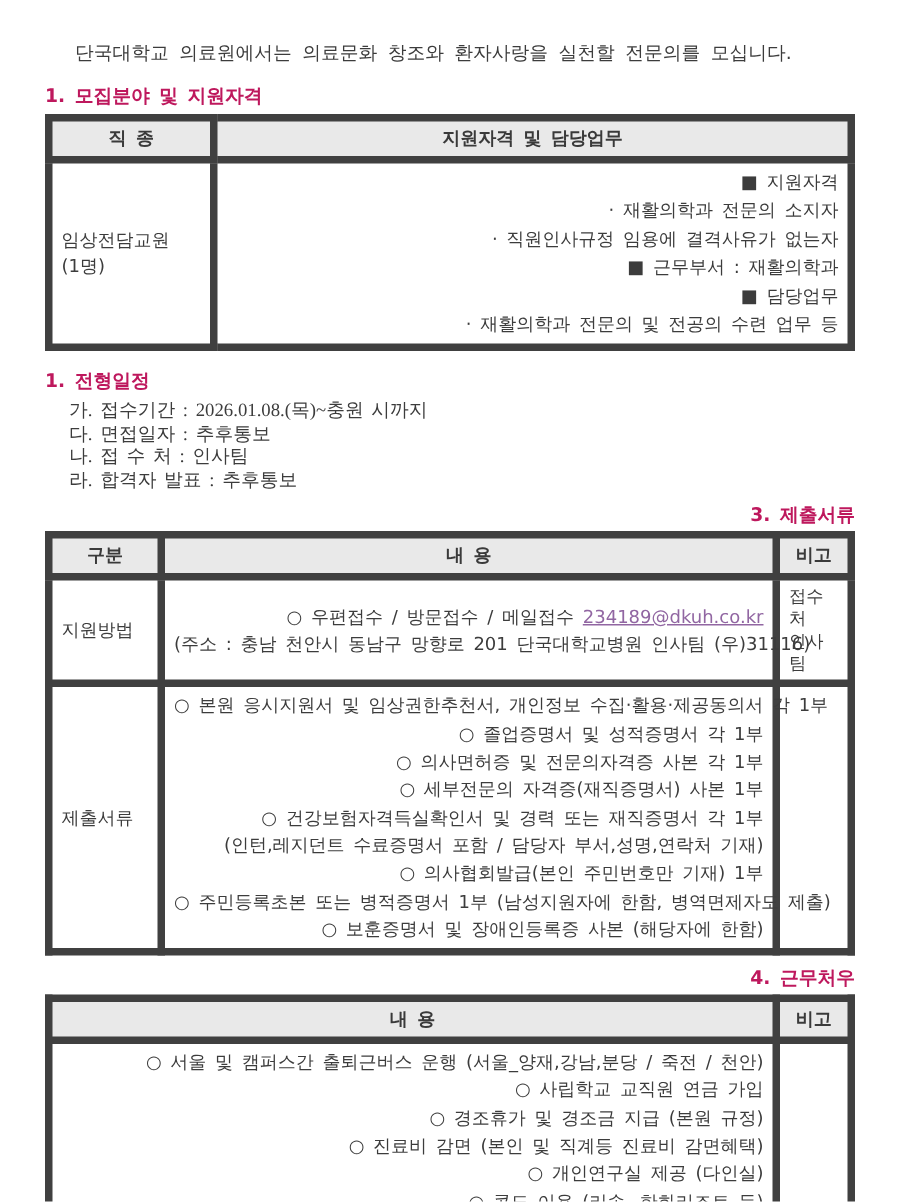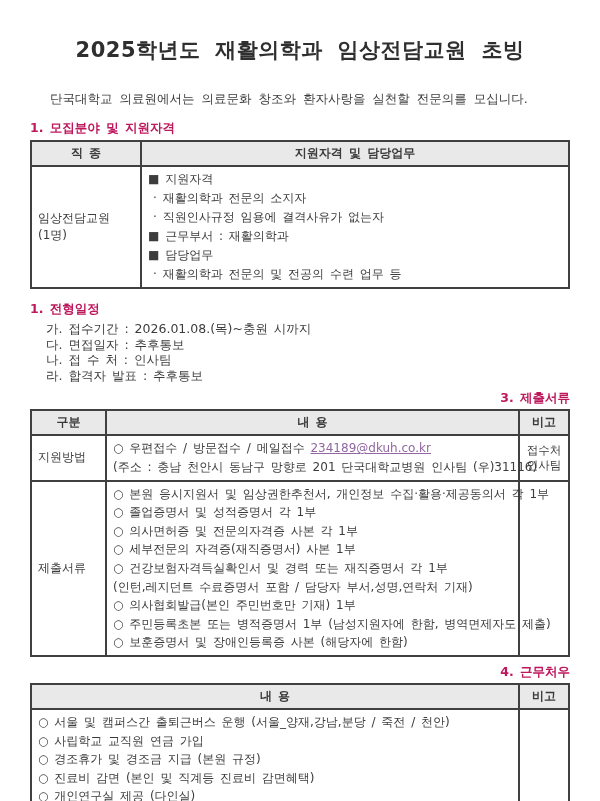--- a/index.html
+++ b/index.html
@@ -36,62 +36,61 @@
   }
   h2.sec.tight { margin-top: 7px; margin-bottom: 2px; text-align: right; }
 
   table.doc {
     width: 100%;
     border-collapse: collapse;
     table-layout: fixed;
     font-size: 12px;
   }
   table.doc th, table.doc td {
-    border: 2px solid #404040;
+    border: 5px solid #404040;
     padding: 3px 6px;
     vertical-align: middle;
     word-spacing: 2px;
   }
   table.doc th {
     background: #e9e9e9;
     font-weight: bold;
     text-align: center;
     font-size: 12px;
     color: #3a3a3a;
     height: 16px;
   }
   td.cat {
     font-size: 12px;
   }
-  td.content { padding: 4px 6px; }
+  td.content { padding: 4px 6px; text-align: right; }
   .cline { line-height: 19px; white-space: nowrap; }
   .cline.sub { padding-left: 5px; }
   .cline3 { line-height: 18.6px; white-space: nowrap; }
-  .note-cell { text-align: center; font-size: 11.5px; padding: 2px 1px; }
+  .note-cell { text-align: left; font-size: 11.5px; padding: 2px 1px; }
   .note-cell div { line-height: 15px; }
 
   .plain-list {
     margin: 1px 0 0 0;
     padding-left: 16px;
     font-size: 12.5px;
   }
-  .plain-list div { line-height: 15.6px; word-spacing: 2px; }
+  .plain-list div { line-height: 15.6px; word-spacing: 2px; font-family: Liberation Serif, serif; }
 
   a.mail-link {
     color: #9166a2;
     text-decoration: underline;
     cursor: pointer;
   }
 </style>
 </head>
 <body>
 
 <div class="page">
 
-  <h1 class="doc-title">2025학년도  재활의학과  임상전담교원  초빙</h1>
 
   <p class="intro">단국대학교 의료원에서는 의료문화 창조와 환자사랑을 실천할 전문의를 모십니다.</p>
 
   <h2 class="sec">1. 모집분야 및 지원자격</h2>
 
   <table class="doc">
     <colgroup>
         <col style="width:110px">
         <col>
       </colgroup>

